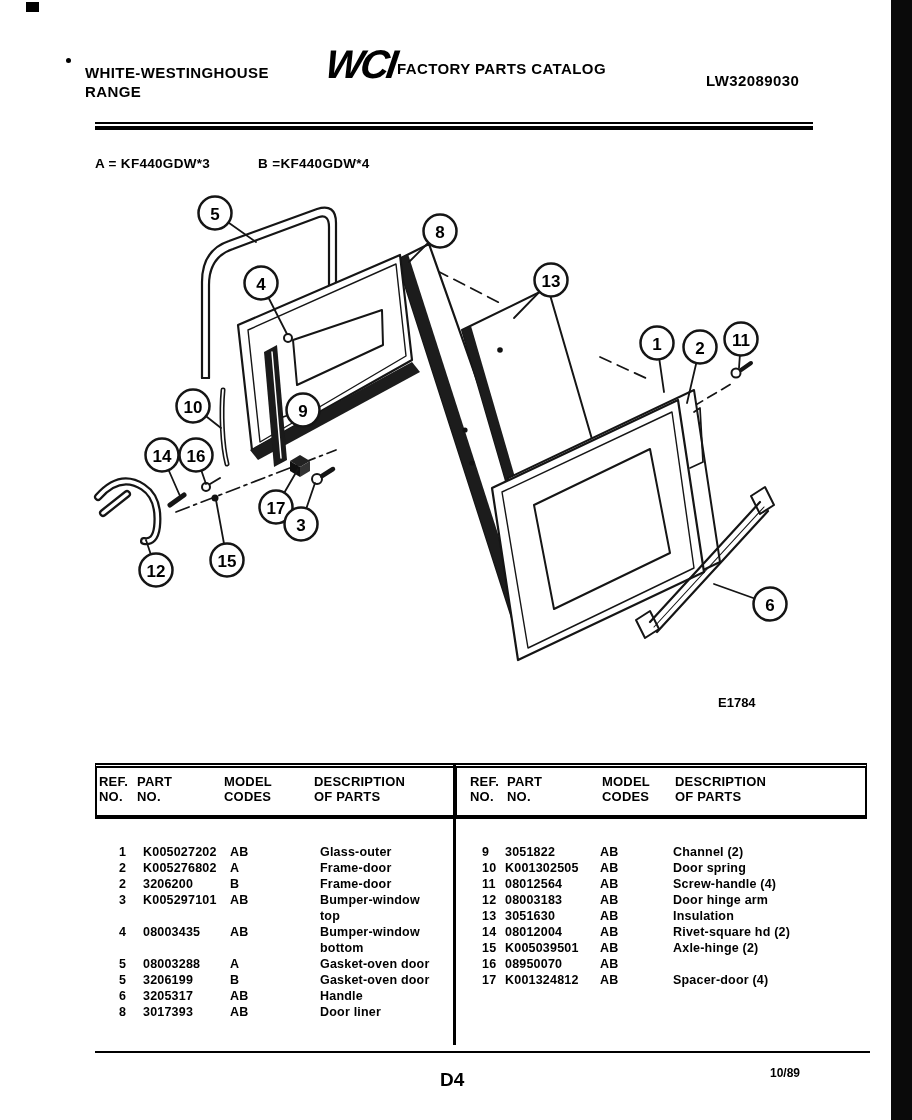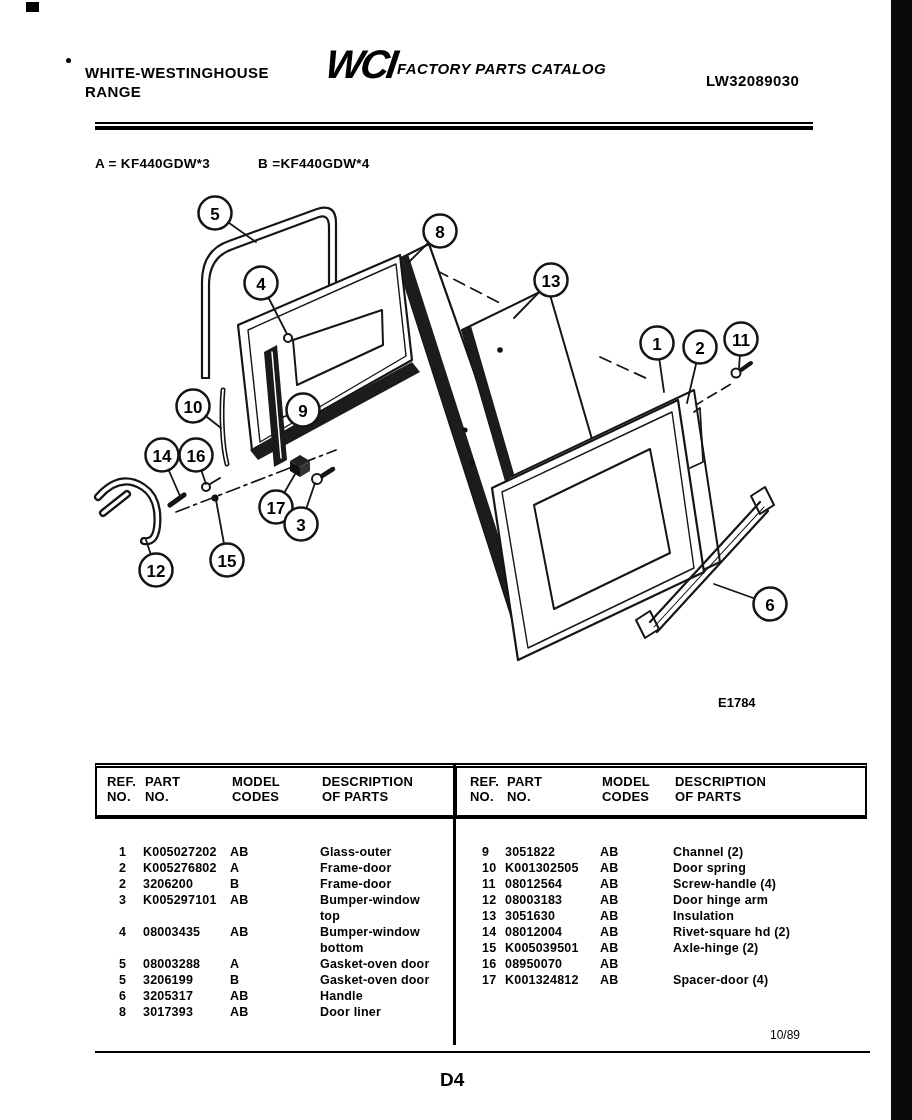--- a/index.html
+++ b/index.html
@@ -6,57 +6,57 @@
   html,body { background:#ffffff; }
   body {
     width:912px; height:1120px; position:relative; overflow:hidden;
     font-family:"Liberation Sans", sans-serif; color:#000;
   }
   .abs { position:absolute; }
 
   
   .brand { left:85px; top:55px; font-size:15px; font-weight:700; letter-spacing:.4px; line-height:19px;margin-top:8px; }
   .wci-logo { left:326px; top:42px; font-size:40px; font-weight:900; font-style:italic; letter-spacing:-3px; transform:skewX(-8deg); }
-  .cat-title { left:397px; top:60px; font-size:15px; font-weight:700; letter-spacing:.4px;font-style:italic; }
+  .cat-title { left:397px; top:60px; font-size:15px; font-weight:700; letter-spacing:.4px; }
   .doc-num { left:706px; top:60px; font-size:15px; font-weight:700; letter-spacing:.4px;margin-top:12px; }
   .hrule { left:95px; top:122px; width:718px; }
   .hrule .r1 { height:2px; background:#000; }
   .hrule .r2 { height:4px; background:#000; margin-top:2px; }
   .models { left:95px; top:156px; font-size:13.5px; font-weight:700; letter-spacing:.3px; }
   .models span { margin-right:48px; }
   .fig-code { left:718px; top:695px; font-size:13px; font-weight:700; }
 
   
   svg.diagram { position:absolute; left:0; top:0; width:912px; height:1120px; }
   svg.diagram text { font-family:"Liberation Sans", sans-serif; font-weight:700; font-size:17px; }
 
   
   .ptable { left:95px; top:763px; width:772px; height:284px; font-size:12.5px; line-height:16px; font-weight:700; letter-spacing:.2px; }
   .halves { display:flex; width:100%; }
   .half-l { width:360px; }
   .half-r { width:412px; }
   .thead {
     border:2px solid #000; border-top:5px double #000; border-bottom:4px solid #000;
-    padding:6px 0 7px 10px; display:grid; height:56px;
+    padding:6px 0 7px 2px; display:grid; height:56px;
   }
   .half-l .thead { grid-template-columns:38px 87px 90px 1fr; }
   .half-r .thead { grid-template-columns:37px 95px 73px 1fr; padding-left:13px; }
   .thead .hc { font-size:13px; line-height:15px; }
   .tbody { margin-top:25px; }
   .prow { display:grid; }
   .half-l .prow { grid-template-columns:38px 87px 90px 1fr; padding-left:10px; }
   .half-r .prow { grid-template-columns:37px 95px 73px 1fr; padding-left:13px; }
   .prow .ref { padding-left:14px; }
   .prow .desc { white-space:pre-line; }
   .vdivider { position:absolute; left:358px; top:0; width:3px; height:282px; background:#000; }
 
   
   .foot-line { left:95px; top:1051px; width:775px; height:2px; background:#000; }
   .page-num { left:440px; top:1061px; font-size:19px; font-weight:700;margin-top:8px; }
-  .date-code { left:770px; top:1028px; font-size:12px; font-weight:400; }
+  .date-code { left:770px; top:1066px; font-size:12px; font-weight:700; }
 
   
   .scan-bar { left:891px; top:0; width:21px; height:1120px; background:#0a0a0a; }
   .speck1 { left:26px; top:2px; width:13px; height:10px; background:#000; }
   .speck2 { left:66px; top:58px; width:5px; height:5px; background:#000; border-radius:50%; }
 </style>
 </head>
 <body>
 
 <div class="abs brand">

